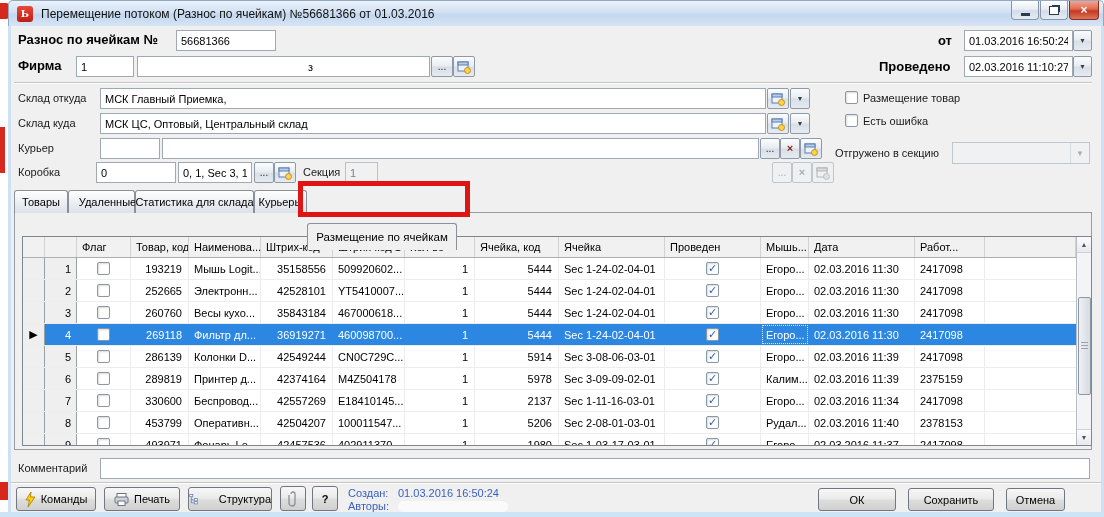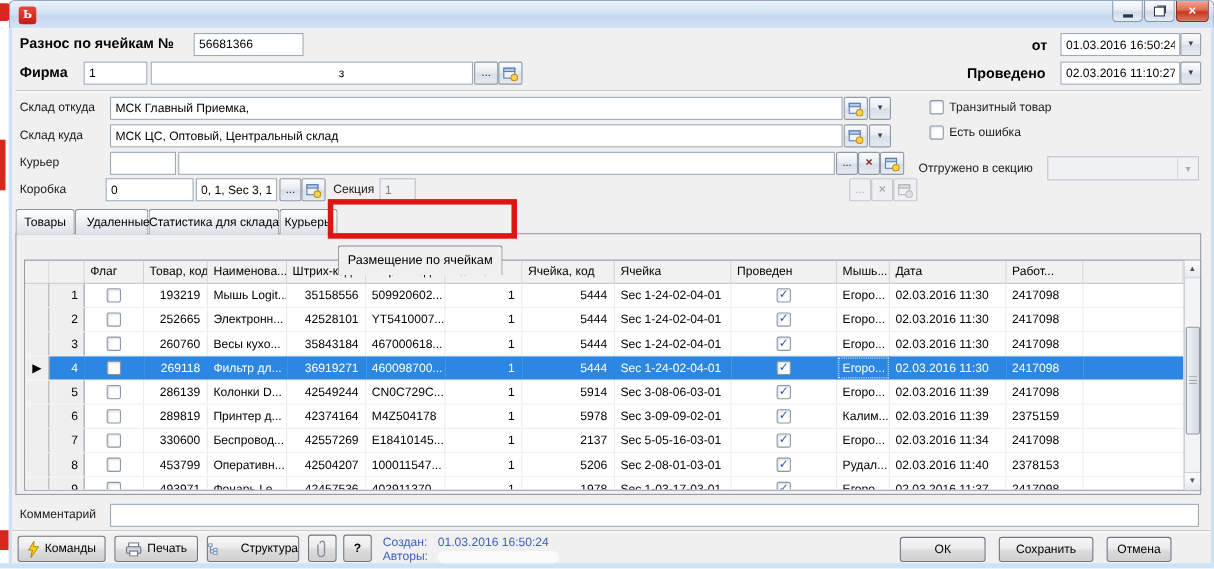--- a/index.html
+++ b/index.html
@@ -113,20 +113,21 @@
 <body>
 
 <div class="screen">
 
   <div class="abs frag-red" style="left:0;top:3px;width:9px;height:16px;border-radius:0 3px 3px 0;"></div>
   <div class="abs frag-red" style="left:0;top:127px;width:5px;height:46px;"></div>
   <div class="abs frag-red" style="left:0;top:482px;width:8px;height:18px;"></div>
 
   <div class="abs titlebar">
     <div class="abs logo">Ь</div>
+    <div class="abs title-text">Перемещение потоком (Разнос по ячейкам) №56681366 от 01.03.2016</div>
     <div class="abs winbtn" style="right:64px;width:28px;">
         <span class="glyph-min"></span>
       </div>
     <div class="abs winbtn" style="right:35px;width:28px;">
         <span class="glyph-restore"></span>
       </div>
     <div class="abs winbtn close" style="right:4px;width:30px;">
         <span>×</span>
       </div>
   </div>
@@ -220,21 +221,21 @@
     </div>
   <div class="ibtn dis" style="left:812px;top:162px;width:22px;height:21px;">
     <svg width="14" height="14" viewBox="0 0 14 14" style="filter:grayscale(1);opacity:.5;">
         <rect x="1" y="2" width="10" height="9" fill="#eef3fb" stroke="#5b7fb4"></rect>
         <rect x="1" y="2" width="10" height="3" fill="#b8cde8" stroke="#5b7fb4"></rect>
         <circle cx="10.5" cy="10.5" r="3" fill="#ffd24a" stroke="#c09018"></circle>
       </svg>
   </div>
 
   <span class="abs cbx" style="left:845px;top:91px;"></span>
-  <div class="abs lbl" style="left:863px;top:92px;">Транзитный товар</div>
+  <div class="abs lbl" style="left:863px;top:92px;">Размещение товар</div>
   <span class="abs cbx" style="left:845px;top:114px;"></span>
   <div class="abs lbl" style="left:863px;top:115px;">Есть ошибка</div>
   <div class="abs lbl" style="left:835px;top:147px;">Отгружено в секцию</div>
   <div class="abs combo-dis" style="left:952px;top:142px;width:138px;height:22px;">
     <span style="padding:3px 4px;color:#74828f;"></span>
     <span class="arr">▼</span>
   </div>
 
   <div class="tab" style="left:14px;width:54px;">Товары</div>
   <div class="tab" style="left:68px;width:67px;padding-left:16px;">Удаленные</div>
@@ -437,21 +438,21 @@
       <div class="gcell w-num">7</div>
       <div class="gcell w-flag">
               <span class="cbx"></span>
             </div>
       <div class="gcell w-icode r">330600</div>
       <div class="gcell w-name l">Беспровод...</div>
       <div class="gcell w-bc r">42557269</div>
       <div class="gcell w-bc1 l">E18410145...</div>
       <div class="gcell w-qty r">1</div>
       <div class="gcell w-ccode r">2137</div>
-      <div class="gcell w-cell l">Sec 5-05-16-03-01</div>
+      <div class="gcell w-cell l">Sec 1-11-16-03-01</div>
       <div class="gcell w-post">
               <span class="cbx checked"></span>
             </div>
       <div class="gcell w-work l">Егоро...</div>
       <div class="gcell w-date l">02.03.2016 11:34</div>
       <div class="gcell w-wid l">2417098</div>
       <div class="gcell w-fill"></div>
     </div>
           <div class="grow">
       <div class="gcell w-mk"></div>
@@ -478,21 +479,21 @@
       <div class="gcell w-mk"></div>
       <div class="gcell w-num">9</div>
       <div class="gcell w-flag">
               <span class="cbx"></span>
             </div>
       <div class="gcell w-icode r">493971</div>
       <div class="gcell w-name l">Фонарь Le...</div>
       <div class="gcell w-bc r">42457536</div>
       <div class="gcell w-bc1 l">402911370...</div>
       <div class="gcell w-qty r">1</div>
-      <div class="gcell w-ccode r">1978</div>
+      <div class="gcell w-ccode r">1980</div>
       <div class="gcell w-cell l">Sec 1-03-17-03-01</div>
       <div class="gcell w-post">
               <span class="cbx checked"></span>
             </div>
       <div class="gcell w-work l">Егоро...</div>
       <div class="gcell w-date l">02.03.2016 11:37</div>
       <div class="gcell w-wid l">2417098</div>
       <div class="gcell w-fill"></div>
     </div>
         </div>

